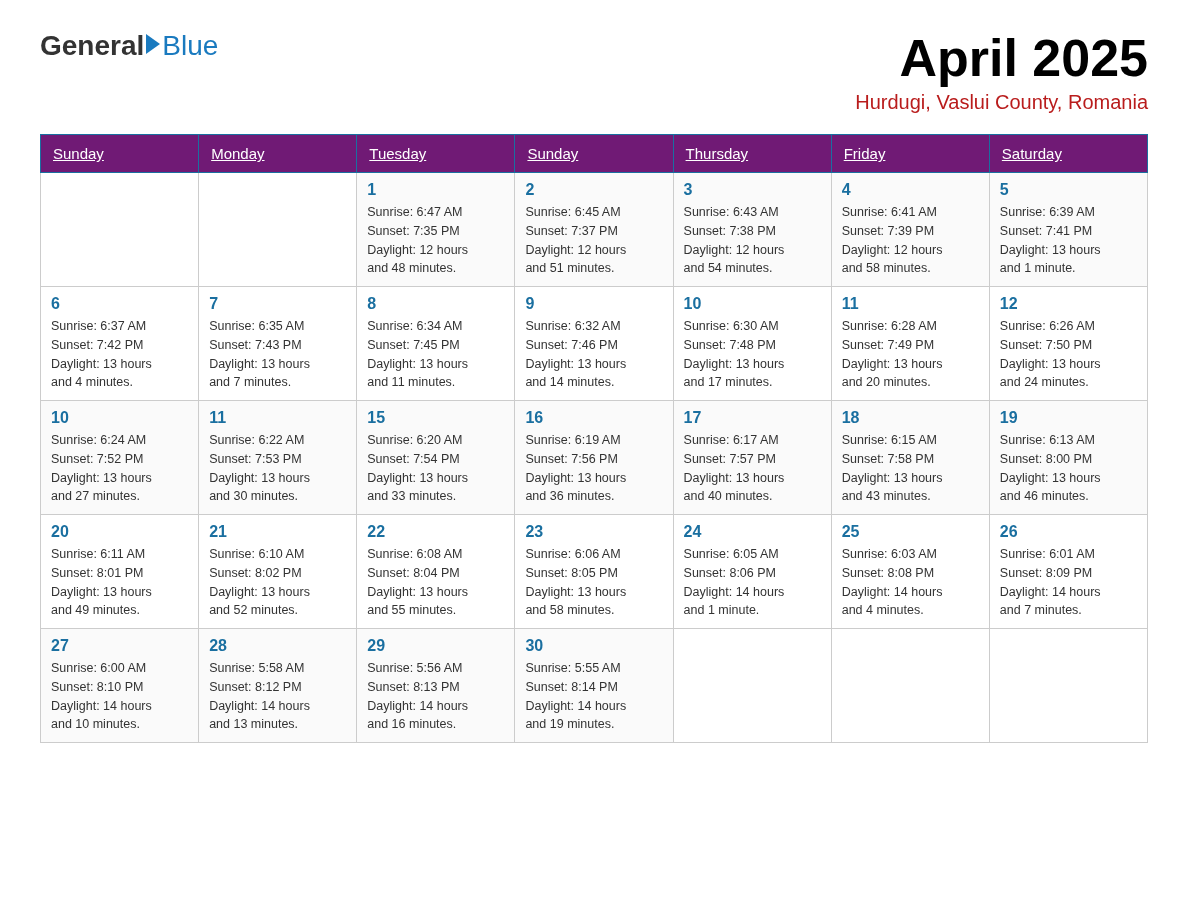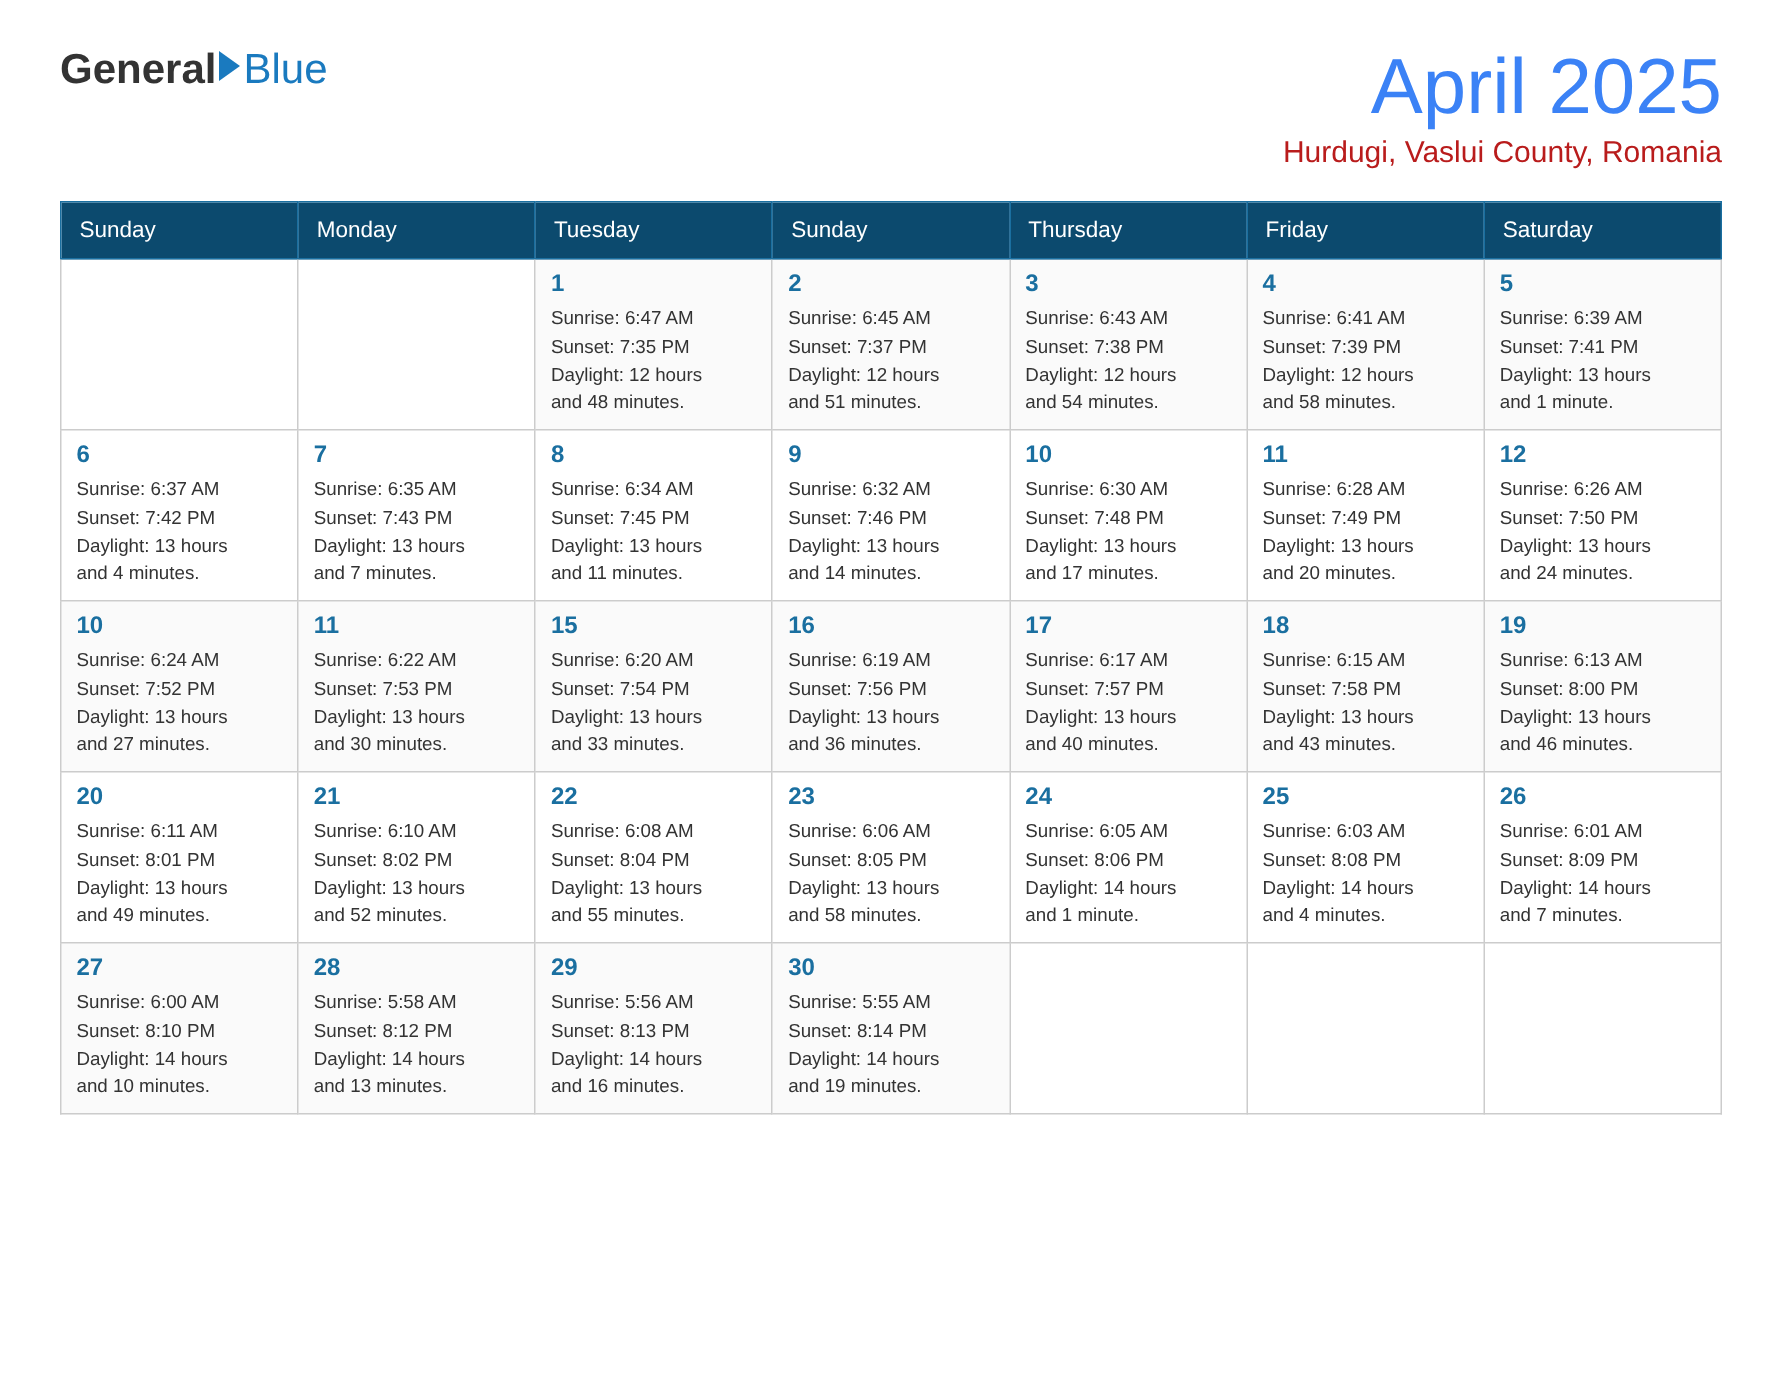--- a/index.html
+++ b/index.html
@@ -47,42 +47,43 @@
       color: #1a7abf;
       font-size: 28px;
       font-weight: normal;
       margin-left: 2px;
     }
     .title-section {
       text-align: right;
     }
     .calendar-title {
       font-size: 52px;
-      font-weight: normal;
-      color: #3b82f6;
+      font-weight: bold;
+      color: #000000;
       line-height: 1.1;
     }
     .calendar-subtitle {
       font-size: 20px;
       color: #b91c1c;
       margin-top: 4px;
     }
     .calendar {
       width: 100%;
       border-collapse: collapse;
       margin-top: 10px;
     }
     .calendar th {
-      background-color: #0c4a6e;
+      background-color: #701a75;
       color: #fff;
       padding: 10px 12px;
       text-align: left;
       font-size: 15px;
       font-weight: normal;
       border: 1px solid #1a6fa0;
+      text-decoration: underline;
     }
     .calendar td {
       border: 1px solid #ccc;
       vertical-align: top;
       padding: 8px 10px;
       width: calc(100% / 7);
       min-height: 100px;
     }
     .day-number {
       font-size: 16px;

